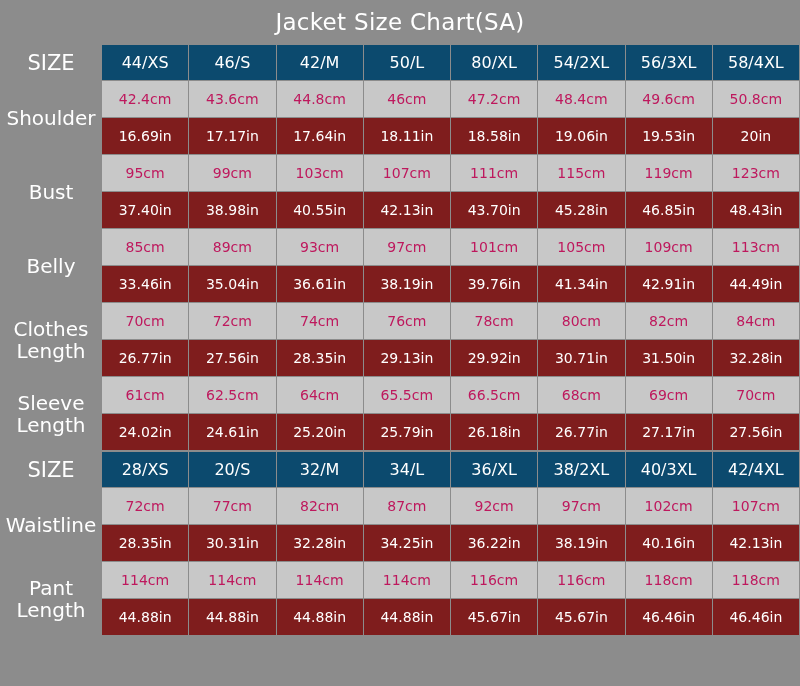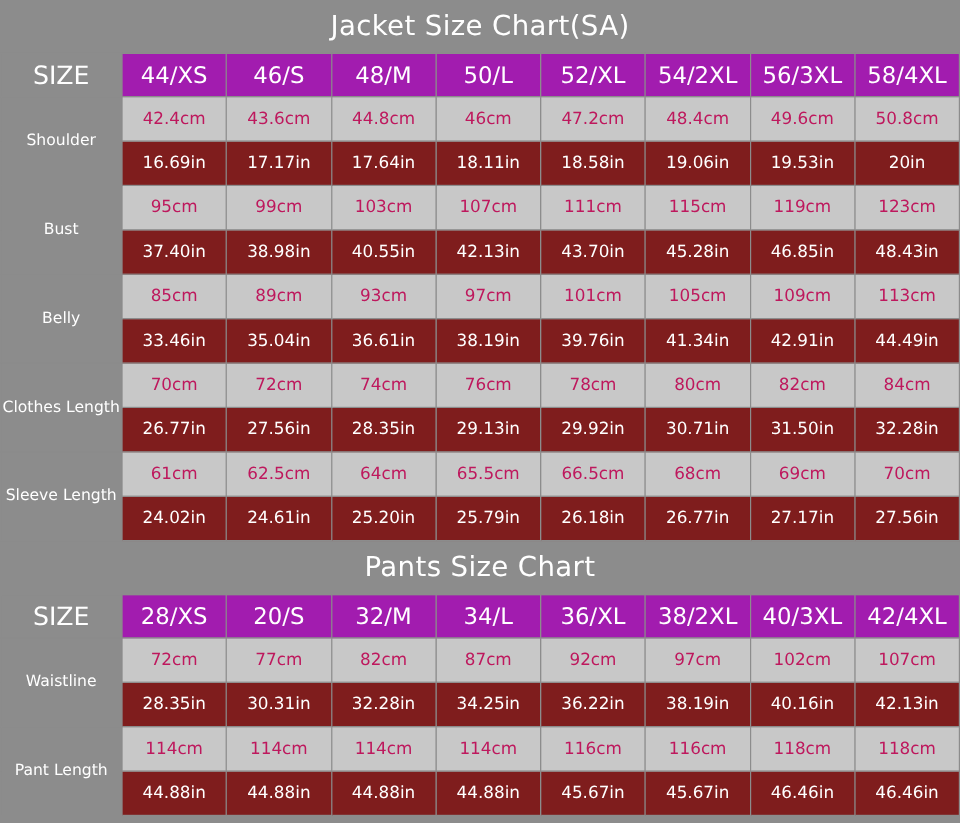--- a/index.html
+++ b/index.html
@@ -42,31 +42,31 @@
     padding: 0;
   }
   
   .hdr-size {
     background: #8c8c8c;
     color: #ffffff;
     font-size: 21px;
     height: 35px;
   }
   .hdr-cell {
-    background: #a21caf;
-    color: #ffffff;
-    font-size: 19px;
+    background: #0c4a6e;
+    color: #ffffff;
+    font-size: 16px;
     height: 35px;
     margin-top: 12px;
   }
   
   .row-label {
     background: #8c8c8c;
     color: #ffffff;
-    font-size: 13px;
+    font-size: 20px;
     line-height: 22px;
     vertical-align: middle;
   }
   
   .cell-cm {
     background: #c8c8c8;
     color: #be185d;
     font-size: 14px;
     height: 36px;
   }
@@ -84,23 +84,23 @@
 <div class="page">
 
   <div class="chart-title">Jacket Size Chart(SA)</div>
 
   <table class="size-table">
     <tbody>
         <tr>
       <th class="hdr-size col-label">SIZE</th>
       <th class="hdr-cell">44/XS</th>
       <th class="hdr-cell">46/S</th>
-      <th class="hdr-cell">48/M</th>
+      <th class="hdr-cell">42/M</th>
       <th class="hdr-cell">50/L</th>
-      <th class="hdr-cell">52/XL</th>
+      <th class="hdr-cell">80/XL</th>
       <th class="hdr-cell">54/2XL</th>
       <th class="hdr-cell">56/3XL</th>
       <th class="hdr-cell">58/4XL</th>
     </tr>
 
     <tr>
       <td class="row-label col-label" rowspan="2">Shoulder</td>
       <td class="cell-cm">42.4cm</td>
       <td class="cell-cm">43.6cm</td>
       <td class="cell-cm">44.8cm</td>
@@ -204,21 +204,20 @@
       <td class="cell-in">25.20in</td>
       <td class="cell-in">25.79in</td>
       <td class="cell-in">26.18in</td>
       <td class="cell-in">26.77in</td>
       <td class="cell-in">27.17in</td>
       <td class="cell-in">27.56in</td>
     </tr>
   </tbody>
     </table>
 
-  <div class="chart-title">Pants Size Chart</div>
 
   <table class="size-table">
     <tbody>
         <tr>
       <th class="hdr-size col-label">SIZE</th>
       <th class="hdr-cell">28/XS</th>
       <th class="hdr-cell">20/S</th>
       <th class="hdr-cell">32/M</th>
       <th class="hdr-cell">34/L</th>
       <th class="hdr-cell">36/XL</th>

